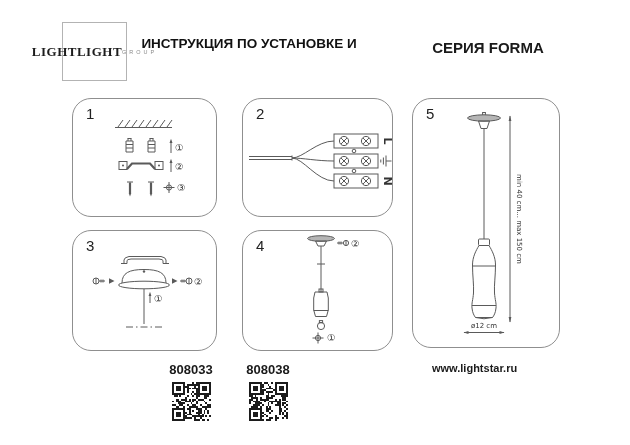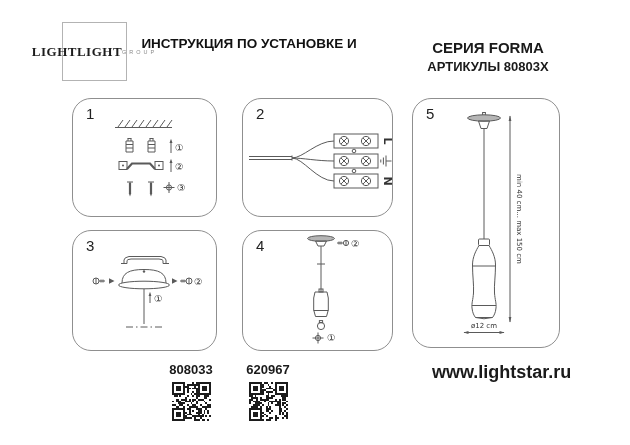--- a/index.html
+++ b/index.html
@@ -34,21 +34,21 @@
   #p4{left:242px;top:230px;width:149px;height:119px;}
   #p5{left:412px;top:98px;width:146px;height:248px;}
 
   
   .code{position:absolute;width:60px;text-align:center;font-size:13px;font-weight:bold;top:362px;}
   #code1{left:161px;}
   #code2{left:238px;}
   .qr{position:absolute;width:39px;height:39px;top:382px;}
   #qr1{left:172px;}
   #qr2{left:249px;}
-  .site{position:absolute;left:432px;top:362px;font-size:18px;font-weight:bold;}
+  .site{position:absolute;left:432px;top:362px;font-size:11px;font-weight:bold;}
 
   svg text{font-family:"DejaVu Sans","Liberation Sans",sans-serif;fill:#333;}
   .ln{stroke:#5a5a5a;stroke-width:1;fill:none;}
   .ln2{stroke:#5a5a5a;stroke-width:2.2;fill:none;}
   .fl{fill:#5a5a5a;stroke:none;}
   .gry{fill:#b5b5b5;stroke:#5a5a5a;stroke-width:1;}
 </style>
 </head>
 <body>
 
@@ -64,21 +64,20 @@
         <span class="r"></span>
     </div>
   </div>
 
   <div class="title">
     <div>ИНСТРУКЦИЯ ПО УСТАНОВКЕ И</div>
   </div>
 
   <div class="series">
     <div class="s1">СЕРИЯ FORMA</div>
-    <div class="s2">АРТИКУЛЫ 80803X</div>
   </div>
 
   <div class="panel" id="p1">
     <div class="num">1</div>
     <svg width="143" height="117" viewBox="0 0 143 117">
       <g>
         <path class="ln" d="M42,28.5 H99"></path>
         <path class="ln" d="M45,28 l5,-7 M52,28 l5,-7 M59,28 l5,-7 M66,28 l5,-7 M73,28 l5,-7 M80,28 l5,-7 M87,28 l5,-7 M94,28 l5,-7"></path>
       </g>
       <g>
@@ -241,21 +240,21 @@
       <g>
         <text x="71" y="229" font-size="7" text-anchor="middle">ø12 cm</text>
         <line class="ln" x1="51" y1="233.5" x2="91" y2="233.5"></line>
         <polygon class="fl" points="55.5,232.1 55.5,234.9 50.5,233.5"></polygon>
         <polygon class="fl" points="86.5,232.1 86.5,234.9 91.5,233.5"></polygon>
       </g>
     </svg>
   </div>
 
   <div class="code" id="code1">808033</div>
-  <div class="code" id="code2">620967</div>
+  <div class="code" id="code2">808038</div>
   <div class="qr" id="qr1"><svg viewBox="0 0 21 21" width="100%" height="100%" preserveAspectRatio="none" shape-rendering="crispEdges">
         <path d="M0 0h1v1h-1zM1 0h1v1h-1zM2 0h1v1h-1zM3 0h1v1h-1zM4 0h1v1h-1zM5 0h1v1h-1zM6 0h1v1h-1zM11 0h1v1h-1zM13 0h1v1h-1zM14 0h1v1h-1zM15 0h1v1h-1zM16 0h1v1h-1zM17 0h1v1h-1zM18 0h1v1h-1zM19 0h1v1h-1zM20 0h1v1h-1zM0 1h1v1h-1zM6 1h1v1h-1zM8 1h1v1h-1zM9 1h1v1h-1zM10 1h1v1h-1zM11 1h1v1h-1zM12 1h1v1h-1zM13 1h1v1h-1zM14 1h1v1h-1zM20 1h1v1h-1zM0 2h1v1h-1zM2 2h1v1h-1zM3 2h1v1h-1zM4 2h1v1h-1zM6 2h1v1h-1zM7 2h1v1h-1zM8 2h1v1h-1zM12 2h1v1h-1zM14 2h1v1h-1zM16 2h1v1h-1zM17 2h1v1h-1zM18 2h1v1h-1zM20 2h1v1h-1zM0 3h1v1h-1zM2 3h1v1h-1zM3 3h1v1h-1zM4 3h1v1h-1zM6 3h1v1h-1zM8 3h1v1h-1zM9 3h1v1h-1zM11 3h1v1h-1zM12 3h1v1h-1zM13 3h1v1h-1zM14 3h1v1h-1zM16 3h1v1h-1zM17 3h1v1h-1zM18 3h1v1h-1zM20 3h1v1h-1zM0 4h1v1h-1zM2 4h1v1h-1zM3 4h1v1h-1zM4 4h1v1h-1zM6 4h1v1h-1zM8 4h1v1h-1zM13 4h1v1h-1zM14 4h1v1h-1zM16 4h1v1h-1zM17 4h1v1h-1zM18 4h1v1h-1zM20 4h1v1h-1zM0 5h1v1h-1zM6 5h1v1h-1zM8 5h1v1h-1zM11 5h1v1h-1zM13 5h1v1h-1zM14 5h1v1h-1zM20 5h1v1h-1zM0 6h1v1h-1zM1 6h1v1h-1zM2 6h1v1h-1zM3 6h1v1h-1zM4 6h1v1h-1zM5 6h1v1h-1zM6 6h1v1h-1zM10 6h1v1h-1zM12 6h1v1h-1zM13 6h1v1h-1zM14 6h1v1h-1zM15 6h1v1h-1zM16 6h1v1h-1zM17 6h1v1h-1zM18 6h1v1h-1zM19 6h1v1h-1zM20 6h1v1h-1zM1 7h1v1h-1zM2 7h1v1h-1zM4 7h1v1h-1zM8 7h1v1h-1zM11 7h1v1h-1zM13 7h1v1h-1zM14 7h1v1h-1zM17 7h1v1h-1zM18 7h1v1h-1zM19 7h1v1h-1zM7 8h1v1h-1zM13 8h1v1h-1zM17 8h1v1h-1zM18 8h1v1h-1zM2 9h1v1h-1zM3 9h1v1h-1zM5 9h1v1h-1zM6 9h1v1h-1zM7 9h1v1h-1zM9 9h1v1h-1zM11 9h1v1h-1zM12 9h1v1h-1zM14 9h1v1h-1zM15 9h1v1h-1zM16 9h1v1h-1zM20 9h1v1h-1zM0 10h1v1h-1zM2 10h1v1h-1zM3 10h1v1h-1zM4 10h1v1h-1zM7 10h1v1h-1zM8 10h1v1h-1zM9 10h1v1h-1zM11 10h1v1h-1zM13 10h1v1h-1zM17 10h1v1h-1zM3 11h1v1h-1zM4 11h1v1h-1zM5 11h1v1h-1zM6 11h1v1h-1zM10 11h1v1h-1zM13 11h1v1h-1zM18 11h1v1h-1zM0 12h1v1h-1zM1 12h1v1h-1zM4 12h1v1h-1zM5 12h1v1h-1zM8 12h1v1h-1zM11 12h1v1h-1zM12 12h1v1h-1zM15 12h1v1h-1zM19 12h1v1h-1zM20 12h1v1h-1zM2 13h1v1h-1zM3 13h1v1h-1zM6 13h1v1h-1zM9 13h1v1h-1zM10 13h1v1h-1zM11 13h1v1h-1zM12 13h1v1h-1zM13 13h1v1h-1zM16 13h1v1h-1zM17 13h1v1h-1zM18 13h1v1h-1zM19 13h1v1h-1zM20 13h1v1h-1zM0 14h1v1h-1zM1 14h1v1h-1zM2 14h1v1h-1zM3 14h1v1h-1zM4 14h1v1h-1zM5 14h1v1h-1zM6 14h1v1h-1zM8 14h1v1h-1zM9 14h1v1h-1zM13 14h1v1h-1zM14 14h1v1h-1zM15 14h1v1h-1zM18 14h1v1h-1zM0 15h1v1h-1zM6 15h1v1h-1zM9 15h1v1h-1zM11 15h1v1h-1zM14 15h1v1h-1zM15 15h1v1h-1zM17 15h1v1h-1zM19 15h1v1h-1zM0 16h1v1h-1zM2 16h1v1h-1zM3 16h1v1h-1zM4 16h1v1h-1zM6 16h1v1h-1zM7 16h1v1h-1zM9 16h1v1h-1zM13 16h1v1h-1zM14 16h1v1h-1zM15 16h1v1h-1zM17 16h1v1h-1zM19 16h1v1h-1zM0 17h1v1h-1zM2 17h1v1h-1zM3 17h1v1h-1zM4 17h1v1h-1zM6 17h1v1h-1zM8 17h1v1h-1zM9 17h1v1h-1zM10 17h1v1h-1zM14 17h1v1h-1zM16 17h1v1h-1zM0 18h1v1h-1zM2 18h1v1h-1zM3 18h1v1h-1zM4 18h1v1h-1zM6 18h1v1h-1zM7 18h1v1h-1zM11 18h1v1h-1zM12 18h1v1h-1zM13 18h1v1h-1zM14 18h1v1h-1zM15 18h1v1h-1zM16 18h1v1h-1zM18 18h1v1h-1zM20 18h1v1h-1zM0 19h1v1h-1zM6 19h1v1h-1zM7 19h1v1h-1zM8 19h1v1h-1zM9 19h1v1h-1zM10 19h1v1h-1zM12 19h1v1h-1zM15 19h1v1h-1zM0 20h1v1h-1zM1 20h1v1h-1zM2 20h1v1h-1zM3 20h1v1h-1zM4 20h1v1h-1zM5 20h1v1h-1zM6 20h1v1h-1zM12 20h1v1h-1zM13 20h1v1h-1zM14 20h1v1h-1zM16 20h1v1h-1zM17 20h1v1h-1zM19 20h1v1h-1z" fill="#1c1c1c"></path>
       </svg></div>
   <div class="qr" id="qr2"><svg viewBox="0 0 21 21" width="100%" height="100%" preserveAspectRatio="none" shape-rendering="crispEdges">
         <path d="M0 0h1v1h-1zM1 0h1v1h-1zM2 0h1v1h-1zM3 0h1v1h-1zM4 0h1v1h-1zM5 0h1v1h-1zM6 0h1v1h-1zM8 0h1v1h-1zM9 0h1v1h-1zM12 0h1v1h-1zM14 0h1v1h-1zM15 0h1v1h-1zM16 0h1v1h-1zM17 0h1v1h-1zM18 0h1v1h-1zM19 0h1v1h-1zM20 0h1v1h-1zM0 1h1v1h-1zM6 1h1v1h-1zM7 1h1v1h-1zM10 1h1v1h-1zM14 1h1v1h-1zM20 1h1v1h-1zM0 2h1v1h-1zM2 2h1v1h-1zM3 2h1v1h-1zM4 2h1v1h-1zM6 2h1v1h-1zM7 2h1v1h-1zM11 2h1v1h-1zM14 2h1v1h-1zM16 2h1v1h-1zM17 2h1v1h-1zM18 2h1v1h-1zM20 2h1v1h-1zM0 3h1v1h-1zM2 3h1v1h-1zM3 3h1v1h-1zM4 3h1v1h-1zM6 3h1v1h-1zM9 3h1v1h-1zM10 3h1v1h-1zM11 3h1v1h-1zM12 3h1v1h-1zM14 3h1v1h-1zM16 3h1v1h-1zM17 3h1v1h-1zM18 3h1v1h-1zM20 3h1v1h-1zM0 4h1v1h-1zM2 4h1v1h-1zM3 4h1v1h-1zM4 4h1v1h-1zM6 4h1v1h-1zM7 4h1v1h-1zM8 4h1v1h-1zM13 4h1v1h-1zM14 4h1v1h-1zM16 4h1v1h-1zM17 4h1v1h-1zM18 4h1v1h-1zM20 4h1v1h-1zM0 5h1v1h-1zM6 5h1v1h-1zM7 5h1v1h-1zM9 5h1v1h-1zM10 5h1v1h-1zM11 5h1v1h-1zM12 5h1v1h-1zM14 5h1v1h-1zM20 5h1v1h-1zM0 6h1v1h-1zM1 6h1v1h-1zM2 6h1v1h-1zM3 6h1v1h-1zM4 6h1v1h-1zM5 6h1v1h-1zM6 6h1v1h-1zM7 6h1v1h-1zM10 6h1v1h-1zM14 6h1v1h-1zM15 6h1v1h-1zM16 6h1v1h-1zM17 6h1v1h-1zM18 6h1v1h-1zM19 6h1v1h-1zM20 6h1v1h-1zM0 7h1v1h-1zM1 7h1v1h-1zM3 7h1v1h-1zM9 7h1v1h-1zM10 7h1v1h-1zM12 7h1v1h-1zM13 7h1v1h-1zM17 7h1v1h-1zM18 7h1v1h-1zM19 7h1v1h-1zM20 7h1v1h-1zM1 8h1v1h-1zM2 8h1v1h-1zM3 8h1v1h-1zM4 8h1v1h-1zM6 8h1v1h-1zM9 8h1v1h-1zM10 8h1v1h-1zM11 8h1v1h-1zM12 8h1v1h-1zM18 8h1v1h-1zM19 8h1v1h-1zM0 9h1v1h-1zM1 9h1v1h-1zM4 9h1v1h-1zM6 9h1v1h-1zM7 9h1v1h-1zM8 9h1v1h-1zM9 9h1v1h-1zM10 9h1v1h-1zM14 9h1v1h-1zM16 9h1v1h-1zM18 9h1v1h-1zM19 9h1v1h-1zM0 10h1v1h-1zM2 10h1v1h-1zM3 10h1v1h-1zM4 10h1v1h-1zM5 10h1v1h-1zM8 10h1v1h-1zM11 10h1v1h-1zM12 10h1v1h-1zM13 10h1v1h-1zM14 10h1v1h-1zM15 10h1v1h-1zM16 10h1v1h-1zM20 10h1v1h-1zM0 11h1v1h-1zM3 11h1v1h-1zM4 11h1v1h-1zM5 11h1v1h-1zM6 11h1v1h-1zM10 11h1v1h-1zM12 11h1v1h-1zM15 11h1v1h-1zM16 11h1v1h-1zM18 11h1v1h-1zM19 11h1v1h-1zM2 12h1v1h-1zM3 12h1v1h-1zM4 12h1v1h-1zM5 12h1v1h-1zM7 12h1v1h-1zM10 12h1v1h-1zM14 12h1v1h-1zM15 12h1v1h-1zM16 12h1v1h-1zM18 12h1v1h-1zM20 12h1v1h-1zM1 13h1v1h-1zM2 13h1v1h-1zM3 13h1v1h-1zM4 13h1v1h-1zM6 13h1v1h-1zM9 13h1v1h-1zM11 13h1v1h-1zM16 13h1v1h-1zM19 13h1v1h-1zM0 14h1v1h-1zM1 14h1v1h-1zM2 14h1v1h-1zM3 14h1v1h-1zM4 14h1v1h-1zM5 14h1v1h-1zM6 14h1v1h-1zM9 14h1v1h-1zM10 14h1v1h-1zM11 14h1v1h-1zM16 14h1v1h-1zM17 14h1v1h-1zM20 14h1v1h-1zM0 15h1v1h-1zM6 15h1v1h-1zM9 15h1v1h-1zM10 15h1v1h-1zM12 15h1v1h-1zM16 15h1v1h-1zM17 15h1v1h-1zM19 15h1v1h-1zM0 16h1v1h-1zM2 16h1v1h-1zM3 16h1v1h-1zM4 16h1v1h-1zM6 16h1v1h-1zM7 16h1v1h-1zM11 16h1v1h-1zM16 16h1v1h-1zM18 16h1v1h-1zM20 16h1v1h-1zM0 17h1v1h-1zM2 17h1v1h-1zM3 17h1v1h-1zM4 17h1v1h-1zM6 17h1v1h-1zM8 17h1v1h-1zM16 17h1v1h-1zM18 17h1v1h-1zM20 17h1v1h-1zM0 18h1v1h-1zM2 18h1v1h-1zM3 18h1v1h-1zM4 18h1v1h-1zM6 18h1v1h-1zM7 18h1v1h-1zM9 18h1v1h-1zM14 18h1v1h-1zM19 18h1v1h-1zM20 18h1v1h-1zM0 19h1v1h-1zM6 19h1v1h-1zM11 19h1v1h-1zM12 19h1v1h-1zM14 19h1v1h-1zM15 19h1v1h-1zM18 19h1v1h-1zM20 19h1v1h-1zM0 20h1v1h-1zM1 20h1v1h-1zM2 20h1v1h-1zM3 20h1v1h-1zM4 20h1v1h-1zM5 20h1v1h-1zM6 20h1v1h-1zM7 20h1v1h-1zM9 20h1v1h-1zM10 20h1v1h-1zM11 20h1v1h-1zM14 20h1v1h-1z" fill="#1c1c1c"></path>
       </svg></div>
   <div class="site">www.lightstar.ru</div>
 
 </div>
 

